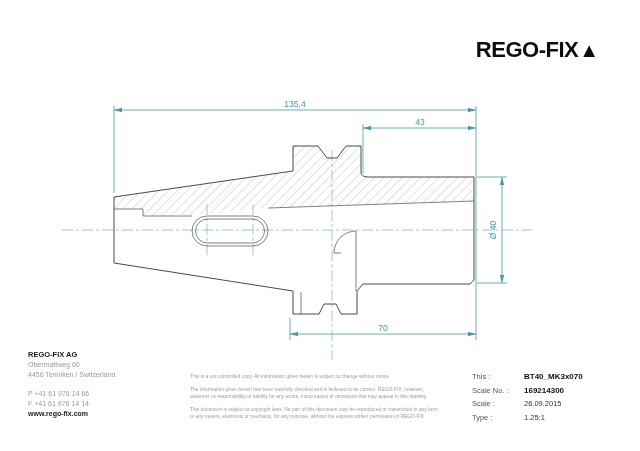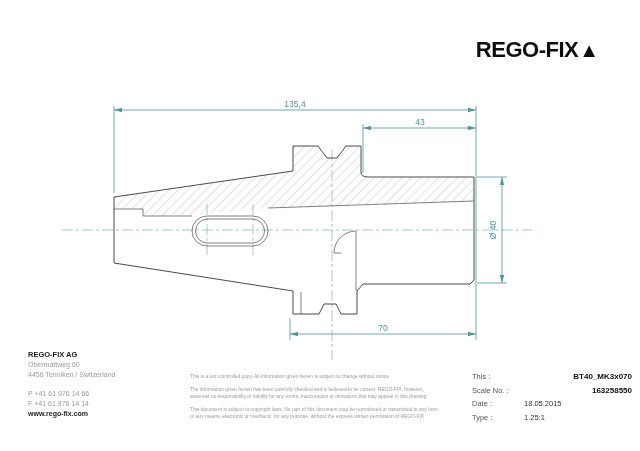--- a/index.html
+++ b/index.html
@@ -36,21 +36,21 @@
     position:absolute;left:190px;top:373px;width:248px;
     font-size:4.9px;color:#9b9b9b;line-height:7px;
   }
   .disclaimer p{margin:0 0 6px 0;}
   .titleblock{
     position:absolute;left:472px;top:372px;width:160px;
     display:grid;grid-template-columns:52px auto;
     font-size:7.5px;color:#555;row-gap:4.6px;
   }
   .titleblock .val{color:#333;}
-  .titleblock .val.b{font-weight:bold;color:#0f0f0f;font-size:8px;text-align:right;}
+  .titleblock .val.b{font-weight:bold;color:#0f0f0f;font-size:8px;}
   
   .dimtxt{
     font-family:"Liberation Sans", sans-serif;
     font-size:8.5px;fill:#4A98A3;
   }
 </style>
 </head>
 <body>
 
 <svg class="canvas" viewBox="0 0 640 451">
@@ -140,18 +140,18 @@
 <div class="disclaimer">
   <p>This is a non controlled copy. All information given herein is subject to change without notice</p>
   <p>The information given herein has been carefully checked and is believed to be correct. REGO-FIX, however, assumes no responsibility or liability for any errors, inaccuracies or omissions that may appear in this drawing</p>
   <p>This document is subject to copyright laws. No part of this document may be reproduced or transmitted in any form or any means, electronic or mechanic, for any purpose, without the express written permission of REGO-FIX</p>
 </div>
 
 <div class="titleblock">
   <div>This :</div>
   <div class="val b">BT40_MK3x070</div>
   <div>Scale No. :</div>
-  <div class="val b">163258550</div>
-  <div>Date :</div>
-  <div class="val">18.05.2015</div>
+  <div class="val b">169214300</div>
+  <div>Scale :</div>
+  <div class="val">26.09.2015</div>
   <div>Type :</div>
   <div class="val">1.25:1</div>
 </div>
 
 </body></html>

